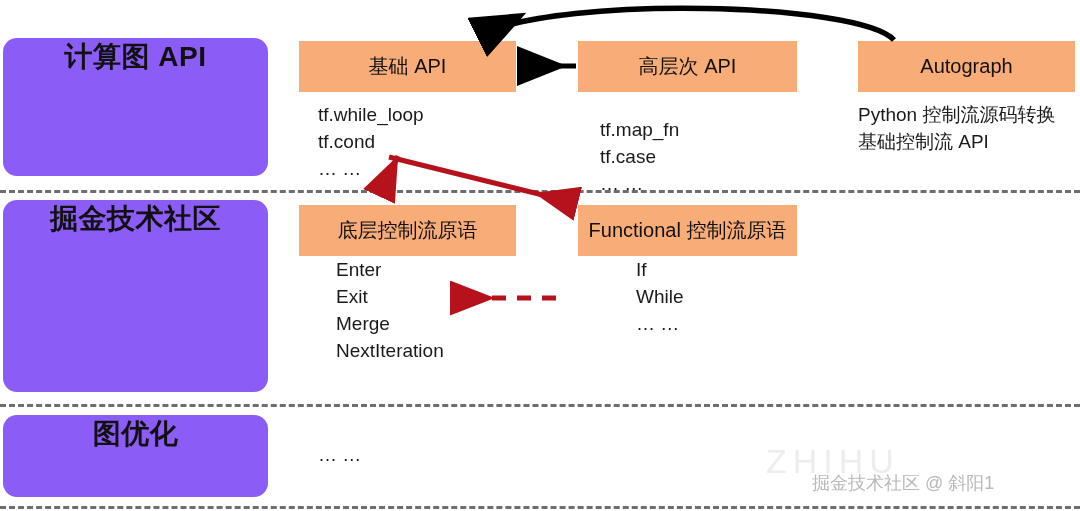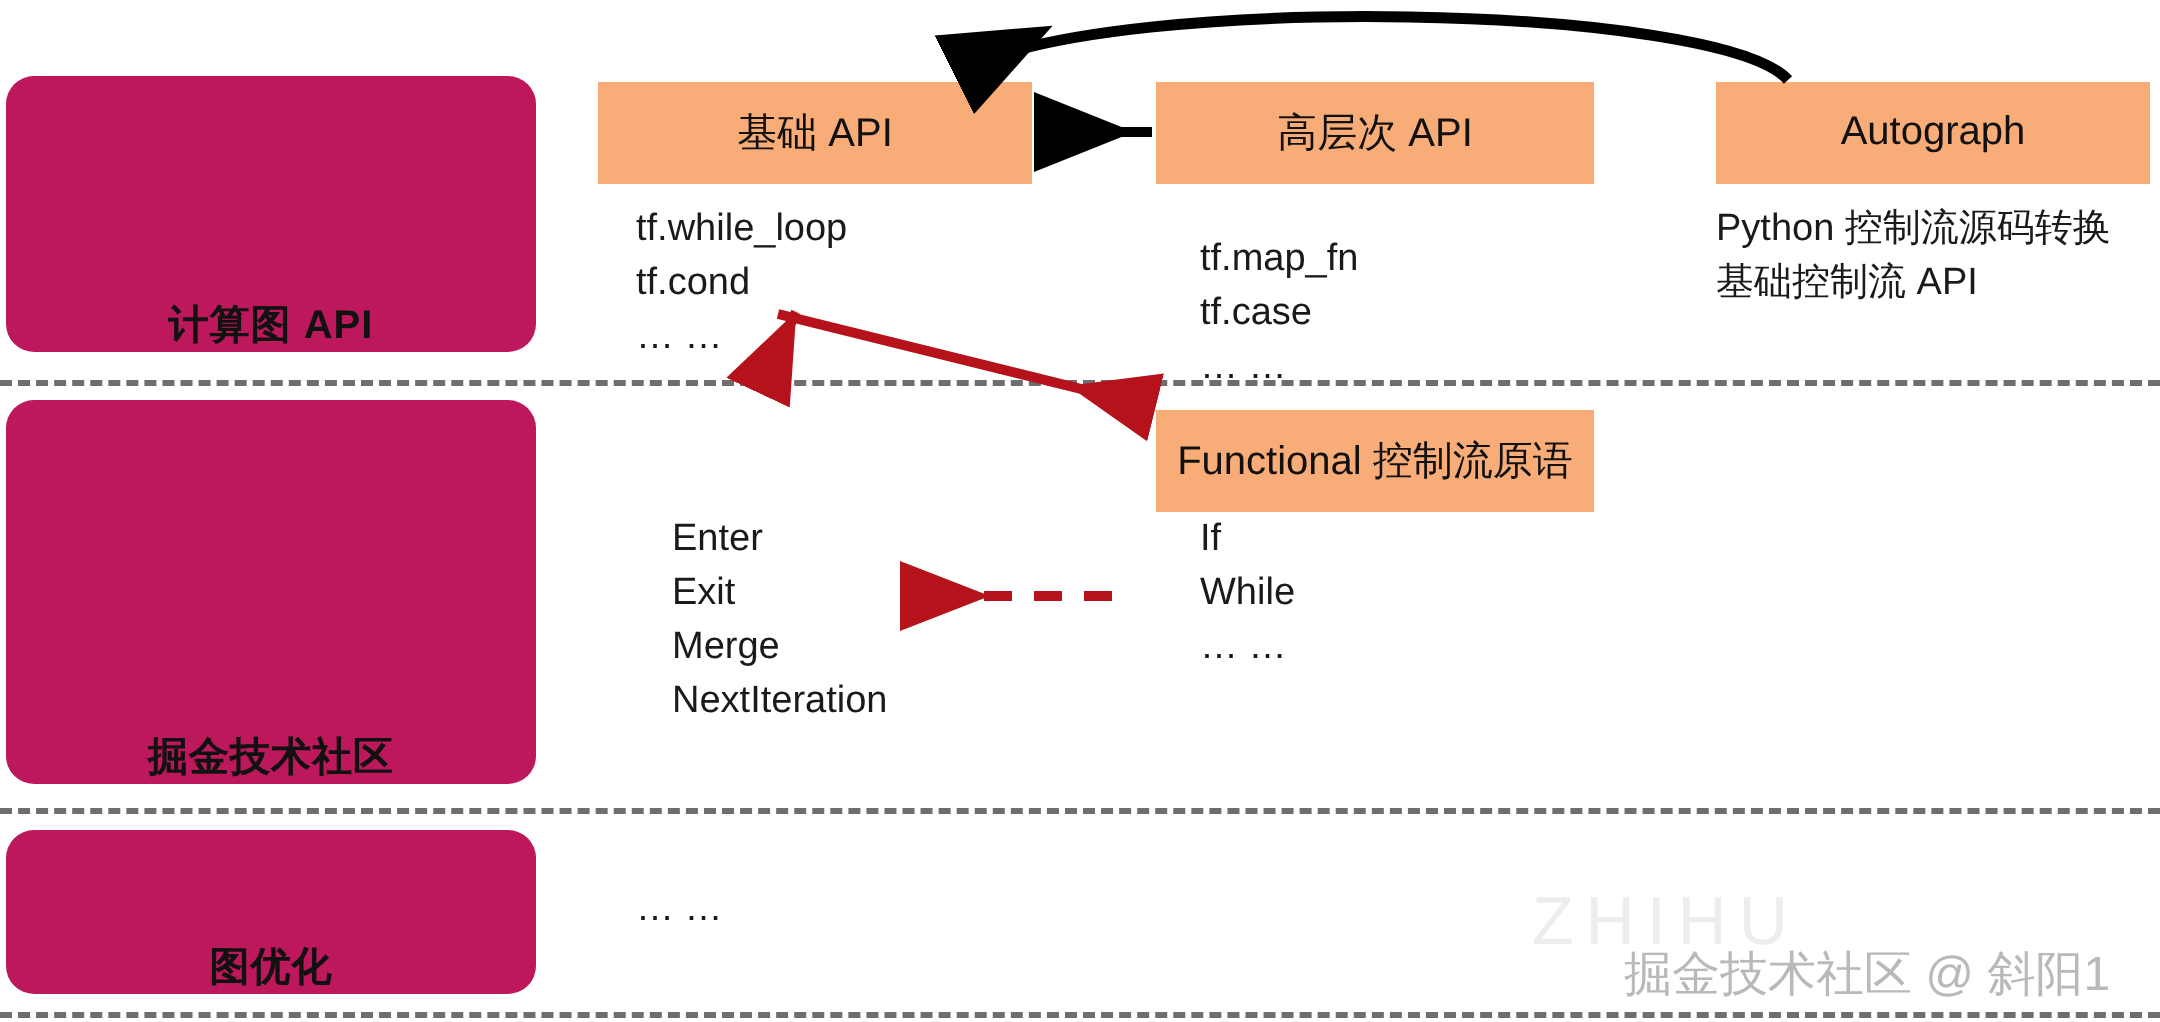--- a/index.html
+++ b/index.html
@@ -21,28 +21,28 @@
   .band-divider {
     position: absolute;
     left: 0;
     width: 1080px;
     height: 0;
     border-top: 3px dashed #6e6e6e;
   }
   
   .layer-box {
     position: absolute;
-    background: #be185d;
+    background: #8b5cf6;
     border-radius: 14px;
     display: flex;
-    align-items: flex-end;
+    align-items: flex-start;
     justify-content: center;
     color: #111111;
     font-weight: bold;
-    font-size: 20px;
+    font-size: 28px;
     letter-spacing: 0.5px;
   }
   
   .node-box {
     position: absolute;
     background: #f8ac78;
     border-radius: 0;
     display: flex;
     align-items: center;
     justify-content: center;
@@ -66,21 +66,21 @@
     left: 0;
     top: 0;
     width: 1080px;
     height: 511px;
     pointer-events: none;
   }
   
   .watermark {
     position: absolute;
     color: #b9b9b9;
-    font-size: 24px;
+    font-size: 18px;
     white-space: nowrap;
     user-select: none;
   }
   .watermark-ghost {
     position: absolute;
     color: #ededed;
     font-size: 34px;
     letter-spacing: 6px;
     white-space: nowrap;
     user-select: none;
@@ -126,31 +126,34 @@
   <div class="item-list" style="left:600px; top:101px;margin-top:15px;">
     <span class="item-row">tf.map_fn</span>
     <span class="item-row">tf.case</span>
     <span class="item-row">… …</span>
   </div>
   <div class="item-list centered" style="left:858px; top:101px; width:217px;">
     <span class="item-row">Python 控制流源码转换</span>
     <span class="item-row">基础控制流 API</span>
   </div>
 
+  <div class="node-box" style="left:299px; top:205px; width:217px;">
+    <span>底层控制流原语</span>
+  </div>
   <div class="node-box" style="left:578px; top:205px; width:219px;">
     <span>Functional 控制流原语</span>
   </div>
 
   <div class="item-list" style="left:336px; top:256px;">
     <span class="item-row">Enter</span>
     <span class="item-row">Exit</span>
     <span class="item-row">Merge</span>
     <span class="item-row">NextIteration</span>
   </div>
-  <div class="item-list" style="left:600px; top:256px;">
+  <div class="item-list" style="left:636px; top:256px;">
     <span class="item-row">If</span>
     <span class="item-row">While</span>
     <span class="item-row">… …</span>
   </div>
 
   <div class="item-list" style="left:318px; top:441px;">
     <span class="item-row">… …</span>
   </div>
 
   <svg id="arrows" viewBox="0 0 1080 511">

